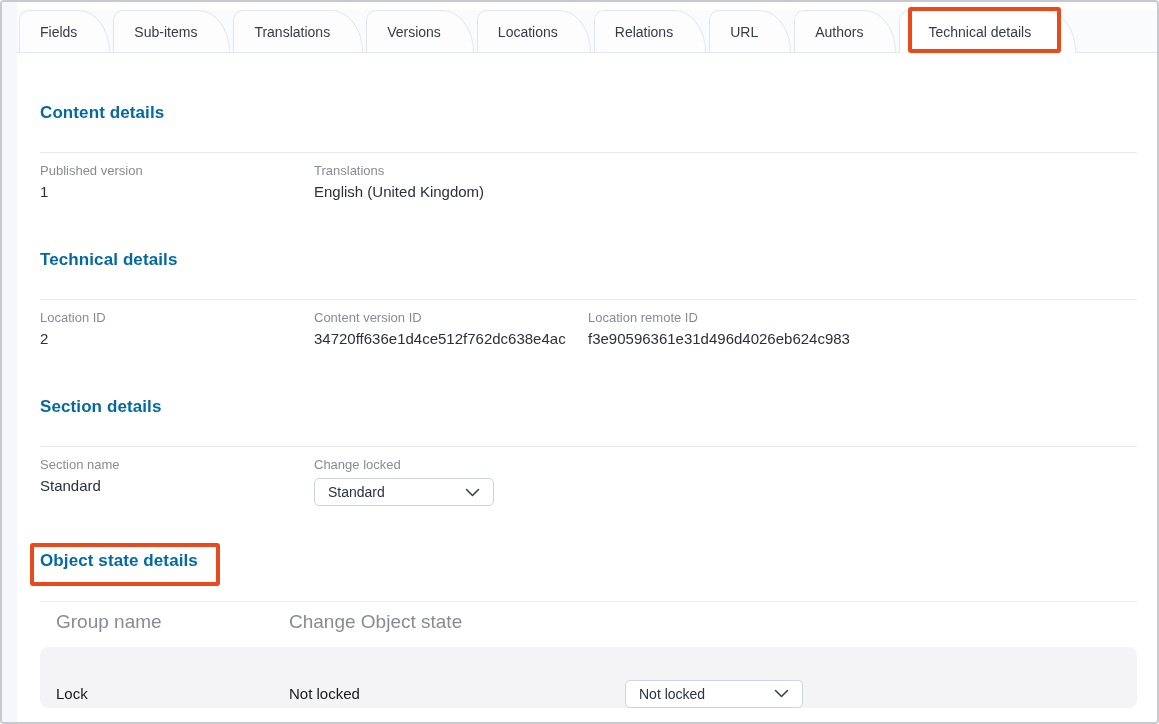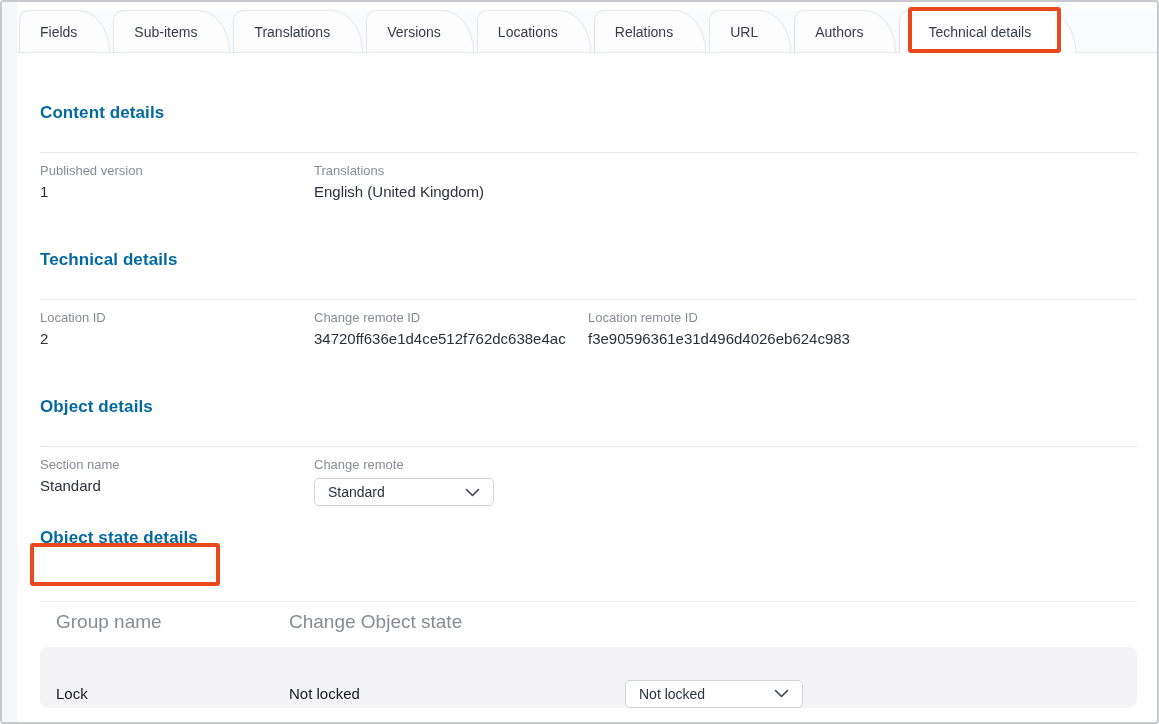--- a/index.html
+++ b/index.html
@@ -138,48 +138,48 @@
   </div>
 
   <div class="sec-title" style="top:248px">Technical details</div>
   <div class="hr" style="top:297px"></div>
   <div class="fgrid" style="top:308px">
     <div class="field">
       <div class="field-label">Location ID</div>
       <div class="field-value">2</div>
     </div>
     <div class="field">
-      <div class="field-label">Change remote ID</div>
+      <div class="field-label">Content version ID</div>
       <div class="field-value">34720ff636e1d4ce512f762dc638e4ac</div>
     </div>
     <div class="field">
       <div class="field-label">Location remote ID</div>
       <div class="field-value">f3e90596361e31d496d4026eb624c983</div>
     </div>
   </div>
 
-  <div class="sec-title" style="top:395px">Object details</div>
+  <div class="sec-title" style="top:395px">Section details</div>
   <div class="hr" style="top:444px"></div>
   <div class="fgrid" style="top:455px">
     <div class="field">
       <div class="field-label">Section name</div>
       <div class="field-value">Standard</div>
     </div>
     <div class="field">
-      <div class="field-label">Change remote</div>
+      <div class="field-label">Change locked</div>
       <div class="dropdown">
         <span class="dropdown-value">Standard</span>
         <svg class="chevron" width="15" height="9" viewBox="0 0 15 9">
             <path d="M1.5 1.5 L7.5 7.5 L13.5 1.5" stroke="#3b4353" stroke-width="1.6" fill="none" stroke-linecap="round" stroke-linejoin="round"></path>
           </svg>
       </div>
     </div>
   </div>
 
-  <div class="sec-title" style="top:526px">Object state details</div>
+  <div class="sec-title" style="top:549px">Object state details</div>
   <div class="os-annotation"></div>
   <div class="hr table-line" style="top:599px"></div>
 
   <div class="tbl-head">
     <div>Group name</div>
     <div>Change Object state</div>
   </div>
 
   <div class="tbl-row">
     <div class="cell">Lock</div>

